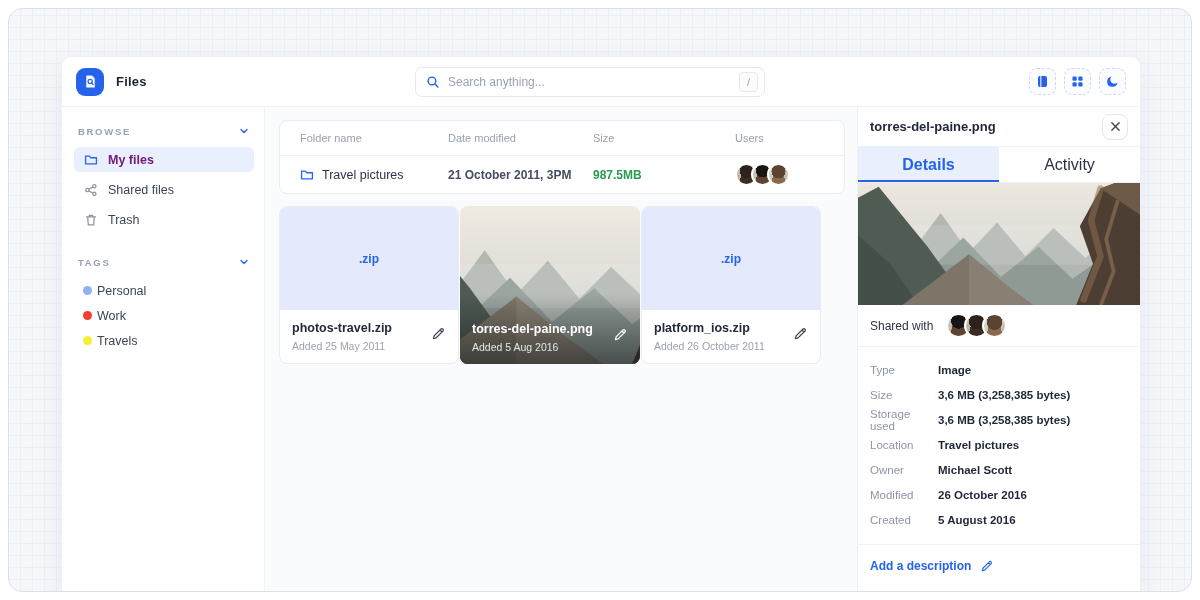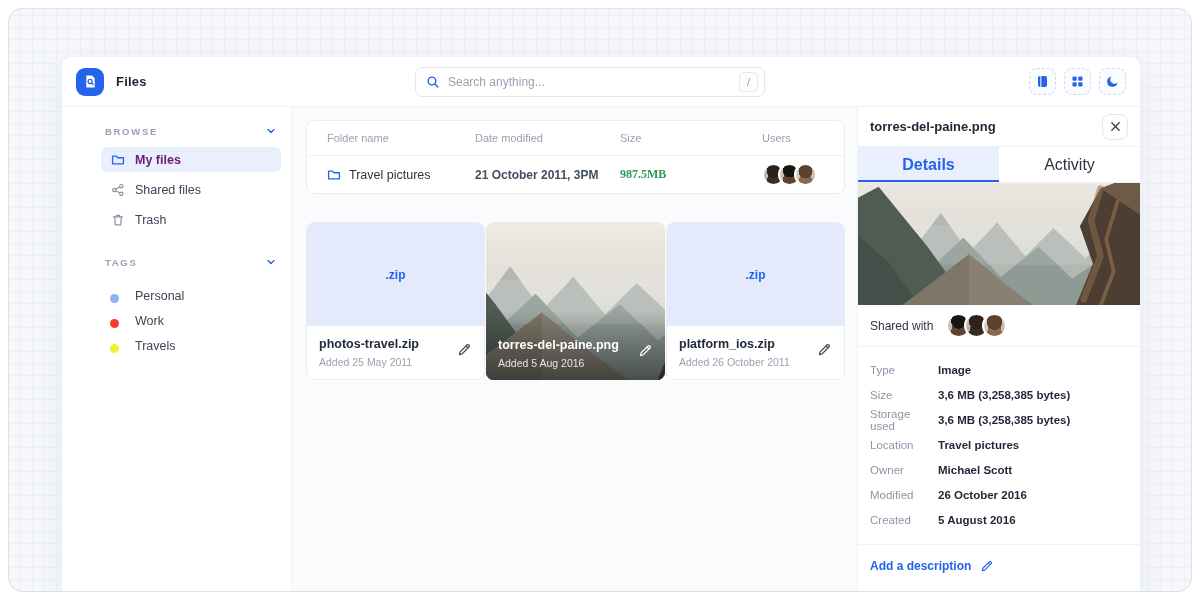--- a/index.html
+++ b/index.html
@@ -31,52 +31,52 @@
   .search { position:absolute; left:353px; top:10px; width:350px; height:30px; border:1px solid #e3e7ee; border-radius:7px; background:#fff; display:flex; align-items:center; padding:0 6px 0 10px; gap:8px; }
   .search input { border:none; outline:none; flex:1; font-size:12px; color:#3c4555; font-family:inherit; background:transparent; }
   .search input::placeholder { color:#9aa3b2; }
   .kbd { min-width:19px; height:20px; border:1px solid #e6eaf0; border-radius:4px; background:#fbfcfe; color:#9aa3b2; font-size:11px; display:flex; align-items:center; justify-content:center; padding:0 4px; }
   .header-actions { margin-left:auto; display:flex; gap:8px; }
   .icon-btn { width:27px; height:27px; border:1px dashed #cdd9f1; border-radius:8px; background:#fbfcff; display:flex; align-items:center; justify-content:center; cursor:pointer; }
 
   
   .app-body { flex:1; display:flex; min-height:0; }
 
-  .sidebar { width:203px; flex:0 0 203px; border-right:1px solid #eef1f5; padding:14px 10px 0 12px; background:#fff;margin-left:27px; }
+  .sidebar { width:203px; flex:0 0 203px; border-right:1px solid #eef1f5; padding:14px 10px 0 12px; background:#fff; }
   .section-head { display:flex; align-items:center; justify-content:space-between; padding:0 4px; margin:4px 0 10px; }
   .section-label { font-size:9.5px; font-weight:700; letter-spacing:1.7px; color:#98a0b3; }
   .nav-item { display:flex; align-items:center; gap:10px; height:25px; padding:0 9px; border-radius:6px; font-size:12.5px; color:#3c4555; margin-bottom:5px; cursor:pointer; }
   .nav-item.active { background:#e9effd; color:#701a75; font-weight:600; }
   .nav-item .ni { display:flex; width:15px; justify-content:center; }
   .tags-section { margin-top:24px; }
-  .tag-item { display:flex; align-items:flex-end; gap:16px; height:25px; padding:0 9px; font-size:12.5px; color:#3c4555; cursor:pointer; }
+  .tag-item { display:flex; align-items:center; gap:5px; height:25px; padding:0 9px; font-size:12.5px; color:#3c4555; cursor:pointer; }
   .dot { width:9px; height:9px; border-radius:50%; flex:0 0 9px; }
 
   .main { flex:1; background:#fafbfd; padding:13px 12px 0 14px; min-width:0; }
 
   
   .tbl-card { background:#fff; border:1px solid #e9ecf2; border-radius:8px; overflow:hidden; }
   .tbl-row { display:grid; grid-template-columns:148px 145px 142px 1fr; align-items:center; padding:0 20px; }
   .tbl-head { height:35px; border-bottom:1px solid #eef1f5; }
   .tbl-head span { font-size:11px; color:#99a1b0; }
   .tbl-data { height:37px; }
   .fname { display:flex; align-items:center; gap:8px; font-size:12.5px; color:#2b3444; font-weight:500; }
   .fdate { font-size:12px; color:#454e60;font-weight:bold; }
-  .fsize { font-size:12px; font-weight:700;font-family:Liberation Serif, serif; }
+  .fsize { font-size:12px; font-weight:700; }
   .single { margin-top:5px; }
 
   .avatars { display:flex; }
   .avatar { width:23px; height:23px; border-radius:50%; border:2px solid #fff; margin-left:-7px; }
   .avatar:first-child { margin-left:0; }
   .av-1 { background: radial-gradient(circle at 50% 32%, #2d221b 0 42%, transparent 43%), radial-gradient(ellipse at 50% 102%, #3a2c22 0 50%, transparent 51%), linear-gradient(150deg,#cfc6bb,#a89a8b); }
   .av-2 { background: radial-gradient(circle at 50% 30%, #171513 0 40%, transparent 41%), radial-gradient(ellipse at 50% 102%, #5c4332 0 52%, transparent 53%), linear-gradient(150deg,#dad3ca,#b3a08e); }
   .av-3 { background: radial-gradient(circle at 50% 34%, #5a4330 0 44%, transparent 45%), radial-gradient(ellipse at 50% 102%, #8a6a4e 0 50%, transparent 51%), linear-gradient(150deg,#e4ded6,#c2b2a0); }
 
   
-  .cards { display:flex; gap:1px; margin-top:28px; }
+  .cards { display:flex; gap:1px; margin-top:12px; }
   .fcard { width:180px; height:158px; border-radius:8px; background:#fff; border:1px solid #e9ecf2; position:relative; overflow:hidden; }
   .thumb { height:103px; background:#e4eafc; display:flex; align-items:center; justify-content:center; }
   .zip-label { color:#2563eb; font-size:12px; font-weight:600; }
   .fmeta { padding:11px 12px; position:relative; }
   .fcard-name { font-size:12.5px; font-weight:700; color:#222b3a; }
   .fcard-added { font-size:10.5px; color:#9aa2b2; margin-top:5px; }
   .edit-btn { position:absolute; right:12px; top:16px; cursor:pointer; color:#3c4452; }
   .image-card { border:none; }
   .image-card .mtn-svg { position:absolute; inset:0; width:100%; height:100%; }
   .image-card::after { content:""; position:absolute; left:0; right:0; bottom:0; height:70px; background:linear-gradient(transparent, rgba(12,16,18,.55)); pointer-events:none; }

